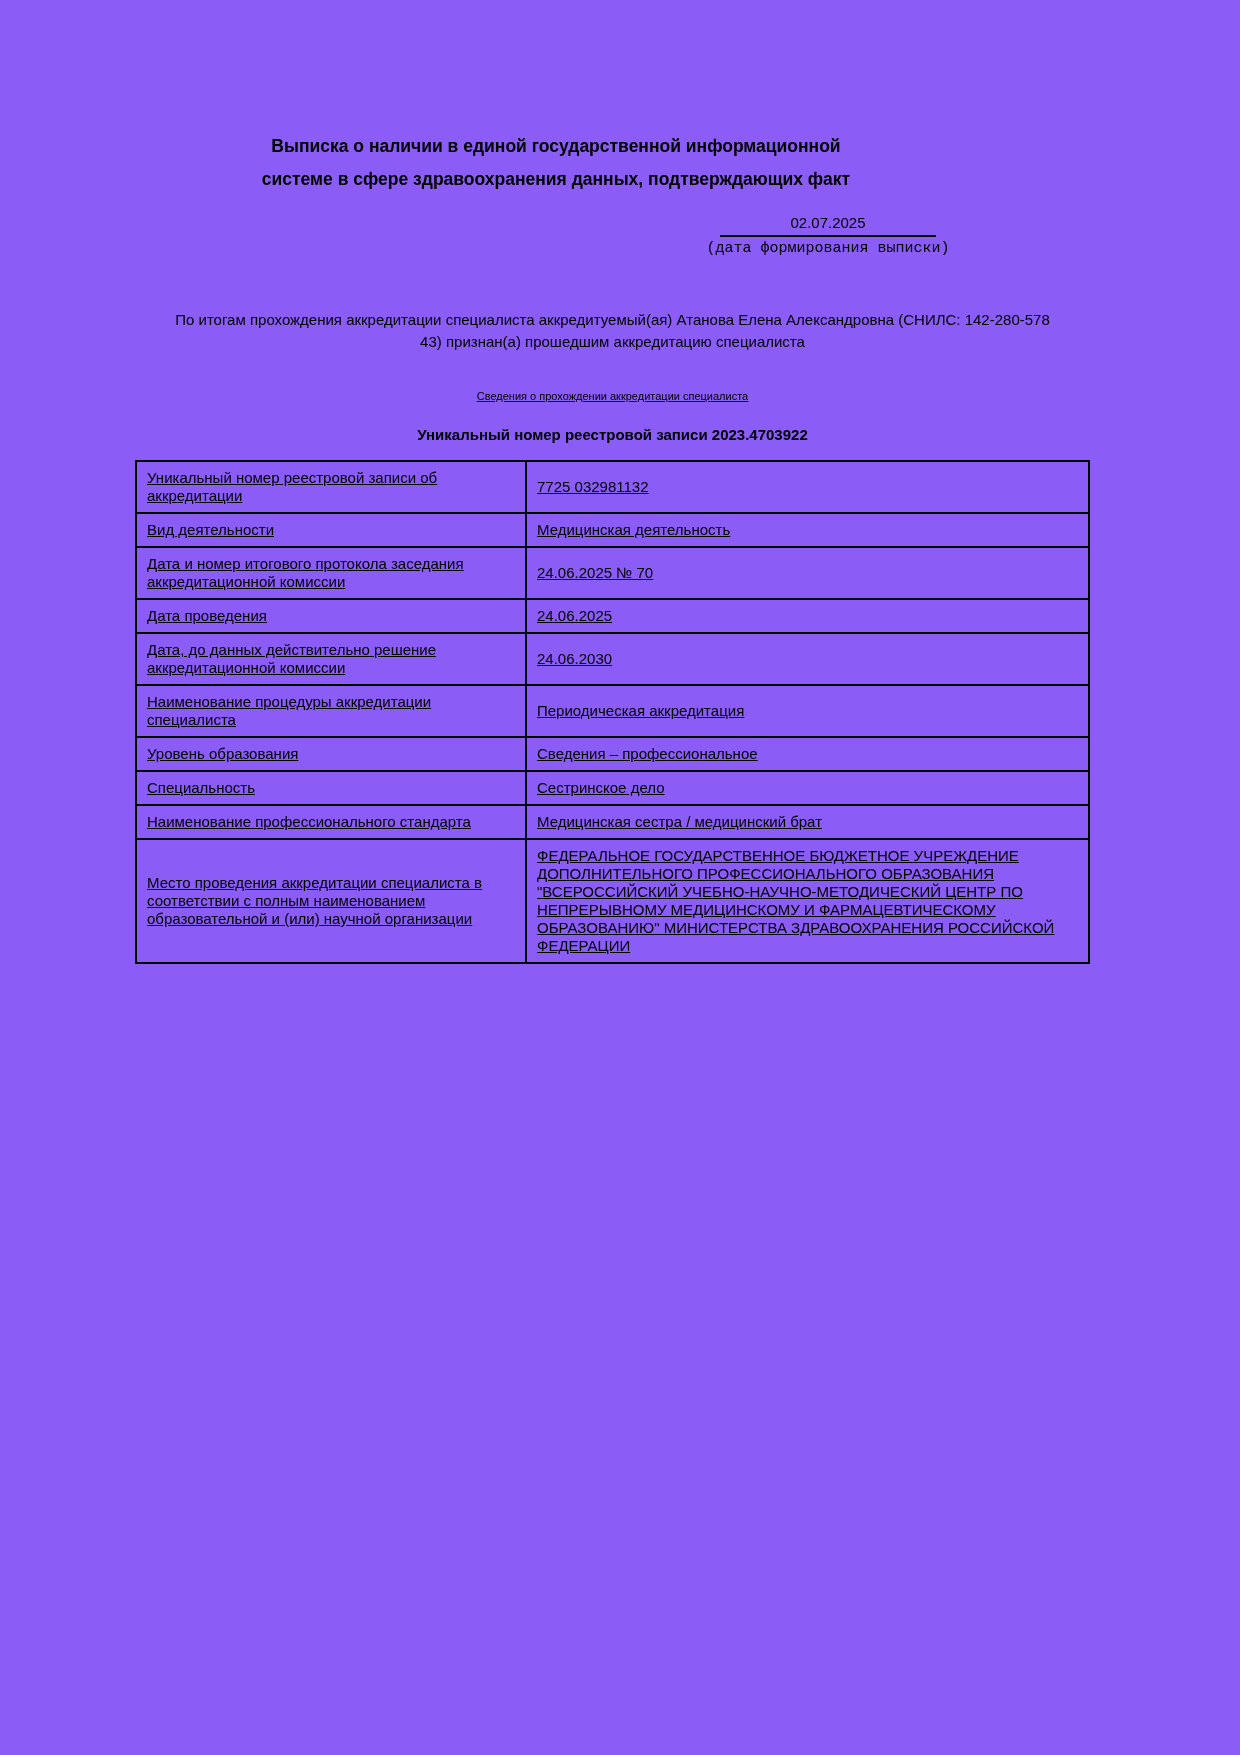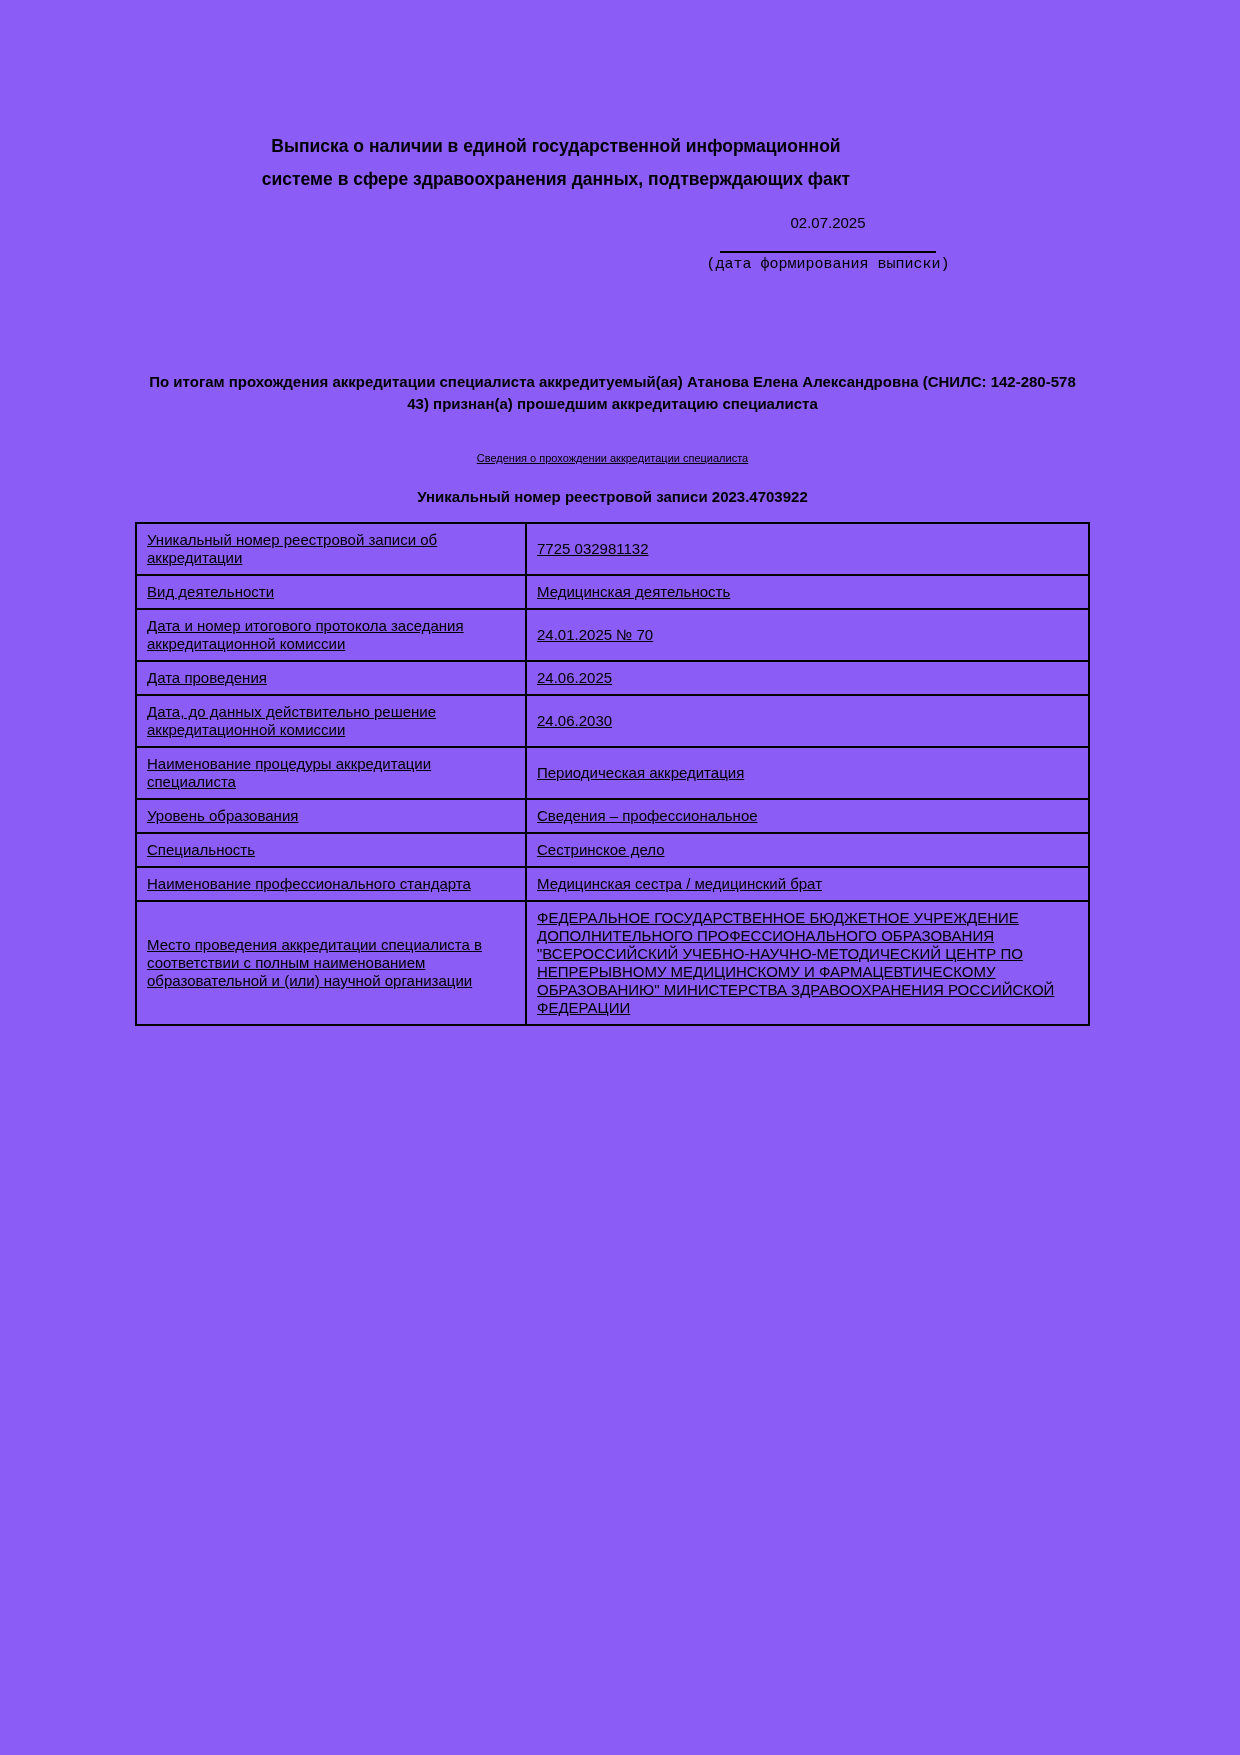--- a/index.html
+++ b/index.html
@@ -40,35 +40,34 @@
     margin-left: 565px;      
     width: 256px;
     text-align: center;
     font-size: 15px;
     line-height: 20px;
   }
   .date-value {
     display: block;
     width: 216px;
     margin: 0 auto;
-    padding-bottom: 18px;
+    padding-bottom: 2px;
     border-bottom: 2px solid #000;
   }
   .date-label {
     margin-top: 2px;
     white-space: nowrap;
     font-family: Liberation Mono, monospace;
   }
   .intro {
-    margin-top: 96px;
+    margin-top: 50px;
     width: 955px;
     text-align: center;
     font-size: 15px;
     line-height: 22px;
-    font-weight: bold;
   }
   .section-heading {
     margin-top: 33px;
     width: 955px;
     text-align: center;
     font-size: 11px;
     text-decoration: underline;
     line-height: 20px;
   }
   .registry-heading {
@@ -132,21 +131,21 @@
         <tr>
           <td>Уникальный номер реестровой записи об аккредитации</td>
           <td>7725 032981132</td>
         </tr>
         <tr>
           <td>Вид деятельности</td>
           <td>Медицинская деятельность</td>
         </tr>
         <tr>
           <td>Дата и номер итогового протокола заседания аккредитационной комиссии</td>
-          <td>24.01.2025 № 70</td>
+          <td>24.06.2025 № 70</td>
         </tr>
         <tr>
           <td>Дата проведения</td>
           <td>24.06.2025</td>
         </tr>
         <tr>
           <td>Дата, до данных действительно решение аккредитационной комиссии</td>
           <td>24.06.2030</td>
         </tr>
         <tr>

